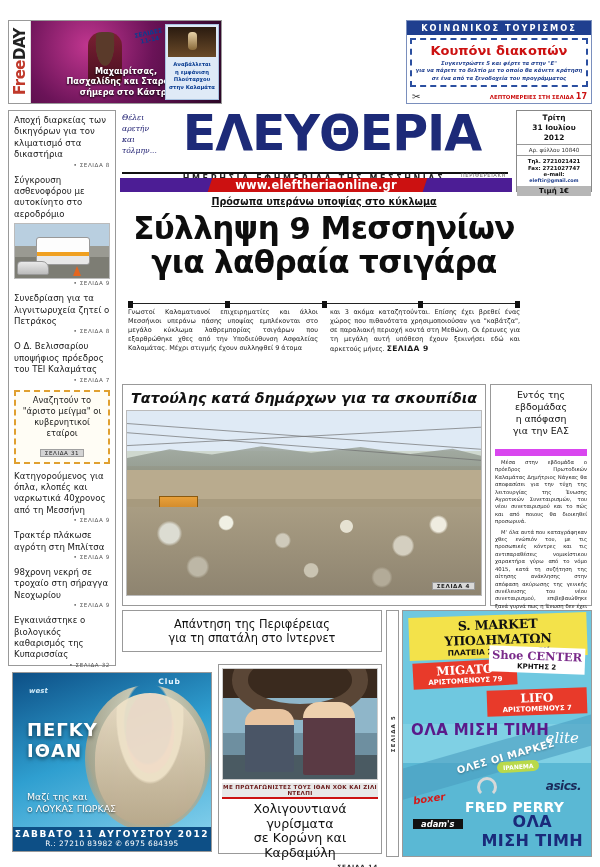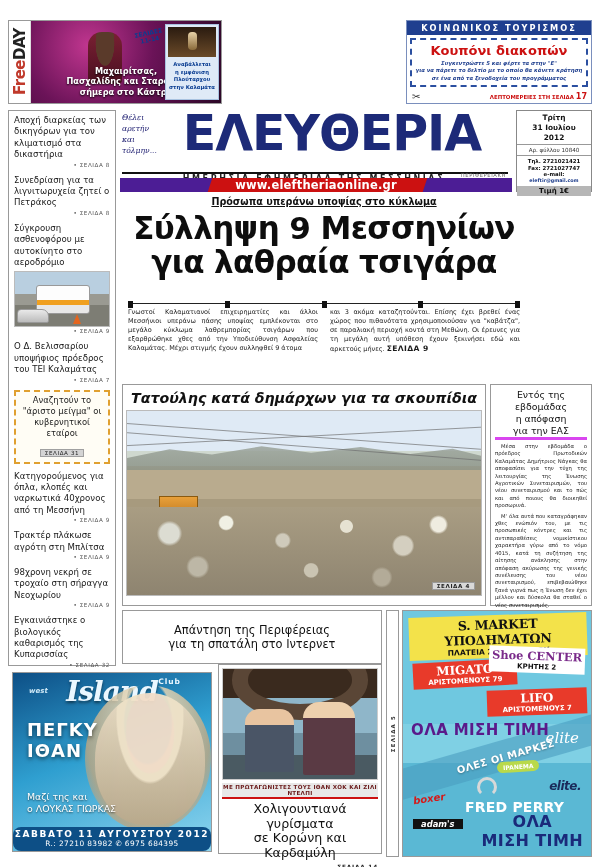--- a/index.html
+++ b/index.html
@@ -313,32 +313,32 @@
     color:#222; letter-spacing:0.6px; font-weight:bold;
   }
 
   
   .easbox {
     position:absolute; left:490px; top:384px; width:102px; height:222px;
     border:1px solid #999; background:#fff; padding:4px;
   }
   .eas-head {
     text-align:center; font-size:9.4px; line-height:12px; color:#111;
-    font-weight:500; padding-bottom:0; border-bottom:3px solid #d946ef;
+    font-weight:500; padding-bottom:12px; border-bottom:7px solid #d946ef;
   }
   .eas-body {
     font-size:5.3px; line-height:7.4px; color:#222; text-align:justify;
     margin-top:3px;
   }
   .eas-body p { text-indent:6px; margin-bottom:3px; }
   .eas-page { text-align:right; font-size:6px; font-weight:bold; color:#111; }
 
   
   .midbanner {
-    position:absolute; left:122px; top:610px; width:260px; height:54px;
+    position:absolute; left:122px; top:610px; width:260px; height:42px;
     border:1px solid #999; background:#fff;
     display:flex; align-items:center; justify-content:center; text-align:center;
   }
   .midbanner .t { font-size:11.4px; line-height:14px; color:#111; }
 
   .sidetab {
     position:absolute; left:386px; top:610px; width:13px; height:247px;
     border:1px solid #999; background:#fff; display:flex;
     align-items:center; justify-content:center;
   }
@@ -386,21 +386,21 @@
     opacity:.95;
   }
   .is-hair {
     position:absolute; right:0; top:12px; width:126px; height:146px;
     background:radial-gradient(ellipse at 50% 26%, rgba(240,228,200,.0) 0 26%, #e2d4b4 28%, #b8a684 70%, rgba(180,160,120,0) 95%);
     border-radius:50%;
     opacity:.85;
   }
   .is-bottombar {
     position:absolute; left:0; bottom:0; width:100%; background:#0d4f86;
-    color:#fff; text-align:center; padding:2px 0 3px;border-radius:8px;
+    color:#fff; text-align:center; padding:2px 0 3px;
   }
   .is-date { font-size:9px; font-weight:bold; letter-spacing:1.6px; }
   .is-phone { font-size:7.4px; letter-spacing:0.4px; }
 
   .movie-ad {
     position:absolute; left:218px; top:664px; width:164px; height:190px;
     border:1px solid #999; background:#fff; padding:3px;
   }
   .mv-photo {
     width:100%; height:112px; border:1px solid #ccc; position:relative;
@@ -603,32 +603,32 @@
   </div>
 
   <div class="sidebar">
 
     <div class="sb-item">
       <div class="sb-title">Αποχή διαρκείας των δικηγόρων για τον κλιματισμό στα δικαστήρια</div>
       <div class="sb-page">• ΣΕΛΙΔΑ 8</div>
     </div>
 
     <div class="sb-item">
-      <div class="sb-title">Συνεδρίαση για τα λιγνιτωρυχεία ζητεί ο Πετράκος</div>
-      <div class="sb-page">• ΣΕΛΙΔΑ 8</div>
-    </div>
-
-    <div class="sb-item">
       <div class="sb-title">Σύγκρουση ασθενοφόρου με αυτοκίνητο στο αεροδρόμιο</div>
       <div class="sb-photo">
         <div class="sb-amb"></div>
         <div class="sb-car"></div>
         <div class="sb-cone"></div>
       </div>
       <div class="sb-page">• ΣΕΛΙΔΑ 9</div>
+    </div>
+
+    <div class="sb-item">
+      <div class="sb-title">Συνεδρίαση για τα λιγνιτωρυχεία ζητεί ο Πετράκος</div>
+      <div class="sb-page">• ΣΕΛΙΔΑ 8</div>
     </div>
 
     <div class="sb-item">
       <div class="sb-title">Ο Δ. Βελισσαρίου υποψήφιος πρόεδρος του ΤΕΙ Καλαμάτας</div>
       <div class="sb-page">• ΣΕΛΙΔΑ 7</div>
     </div>
 
     <div class="sb-boxed">
       <div class="sb-title">Αναζητούν το "άριστο μείγμα" οι κυβερνητικοί εταίροι</div>
       <div class="sb-page-badge">ΣΕΛΙΔΑ 31</div>
@@ -709,21 +709,20 @@
       <div>για τη σπατάλη στο Ιντερνετ</div>
     </div>
   </div>
 
   <div class="sidetab">
     <span>ΣΕΛΙΔΑ 5</span>
   </div>
 
   <div class="island-ad">
     <div class="is-west">west</div>
-    <div class="is-logo">Island</div>
     <div class="is-club">Club</div>
     <div class="is-hair"></div>
     <div class="is-face"></div>
     <div class="is-names">
       <div>ΠΕΓΚΥ</div>
       <div>ΙΘΑΝ</div>
     </div>
     <div class="is-with">
       <div>Μαζί της και</div>
       <div>ο ΛΟΥΚΑΣ ΓΙΩΡΚΑΣ</div>
@@ -763,21 +762,21 @@
       <div class="t2">ΚΡΗΤΗΣ 2</div>
     </div>
     <div class="sh-red2">
       <div class="t1">LIFO</div>
       <div class="t2">ΑΡΙΣΤΟΜΕΝΟΥΣ 7</div>
     </div>
     <div class="sh-half1">ΟΛΑ ΜΙΣΗ ΤΙΜΗ</div>
     <div class="sh-allbrands">ΟΛΕΣ ΟΙ ΜΑΡΚΕΣ</div>
     <div class="sh-elite">elite</div>
     <div class="sh-ipanema">IPANEMA</div>
-    <div class="sh-asics">elite.</div>
+    <div class="sh-asics">asics.</div>
     <div class="sh-boxer">boxer</div>
     <div class="sh-wreath"></div>
     <div class="sh-fredperry">FRED PERRY</div>
     <div class="sh-adams">adam's</div>
     <div class="sh-half2">
       <div>ΟΛΑ</div>
       <div>ΜΙΣΗ ΤΙΜΗ</div>
     </div>
   </div>
 

